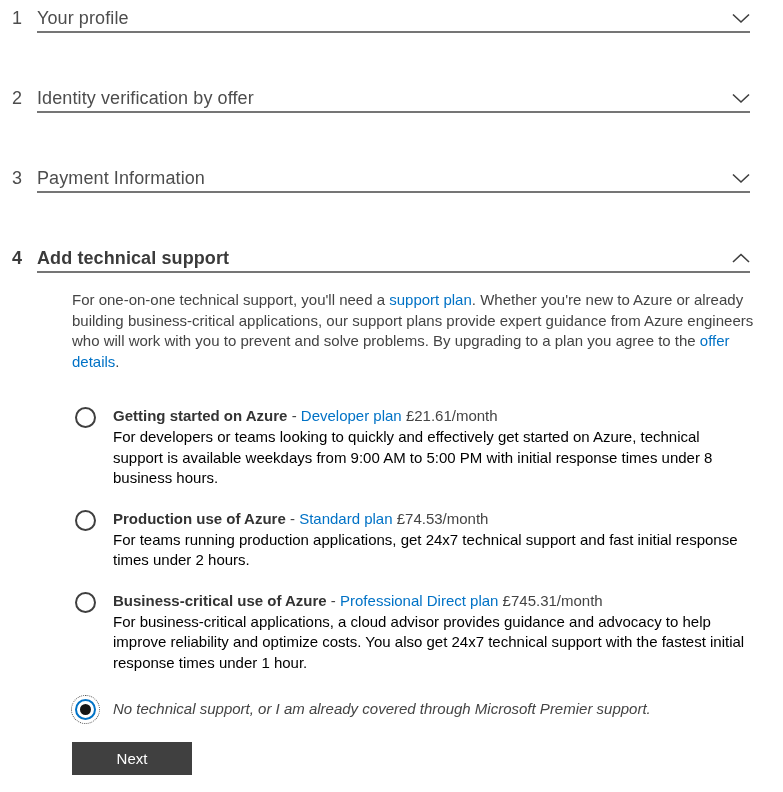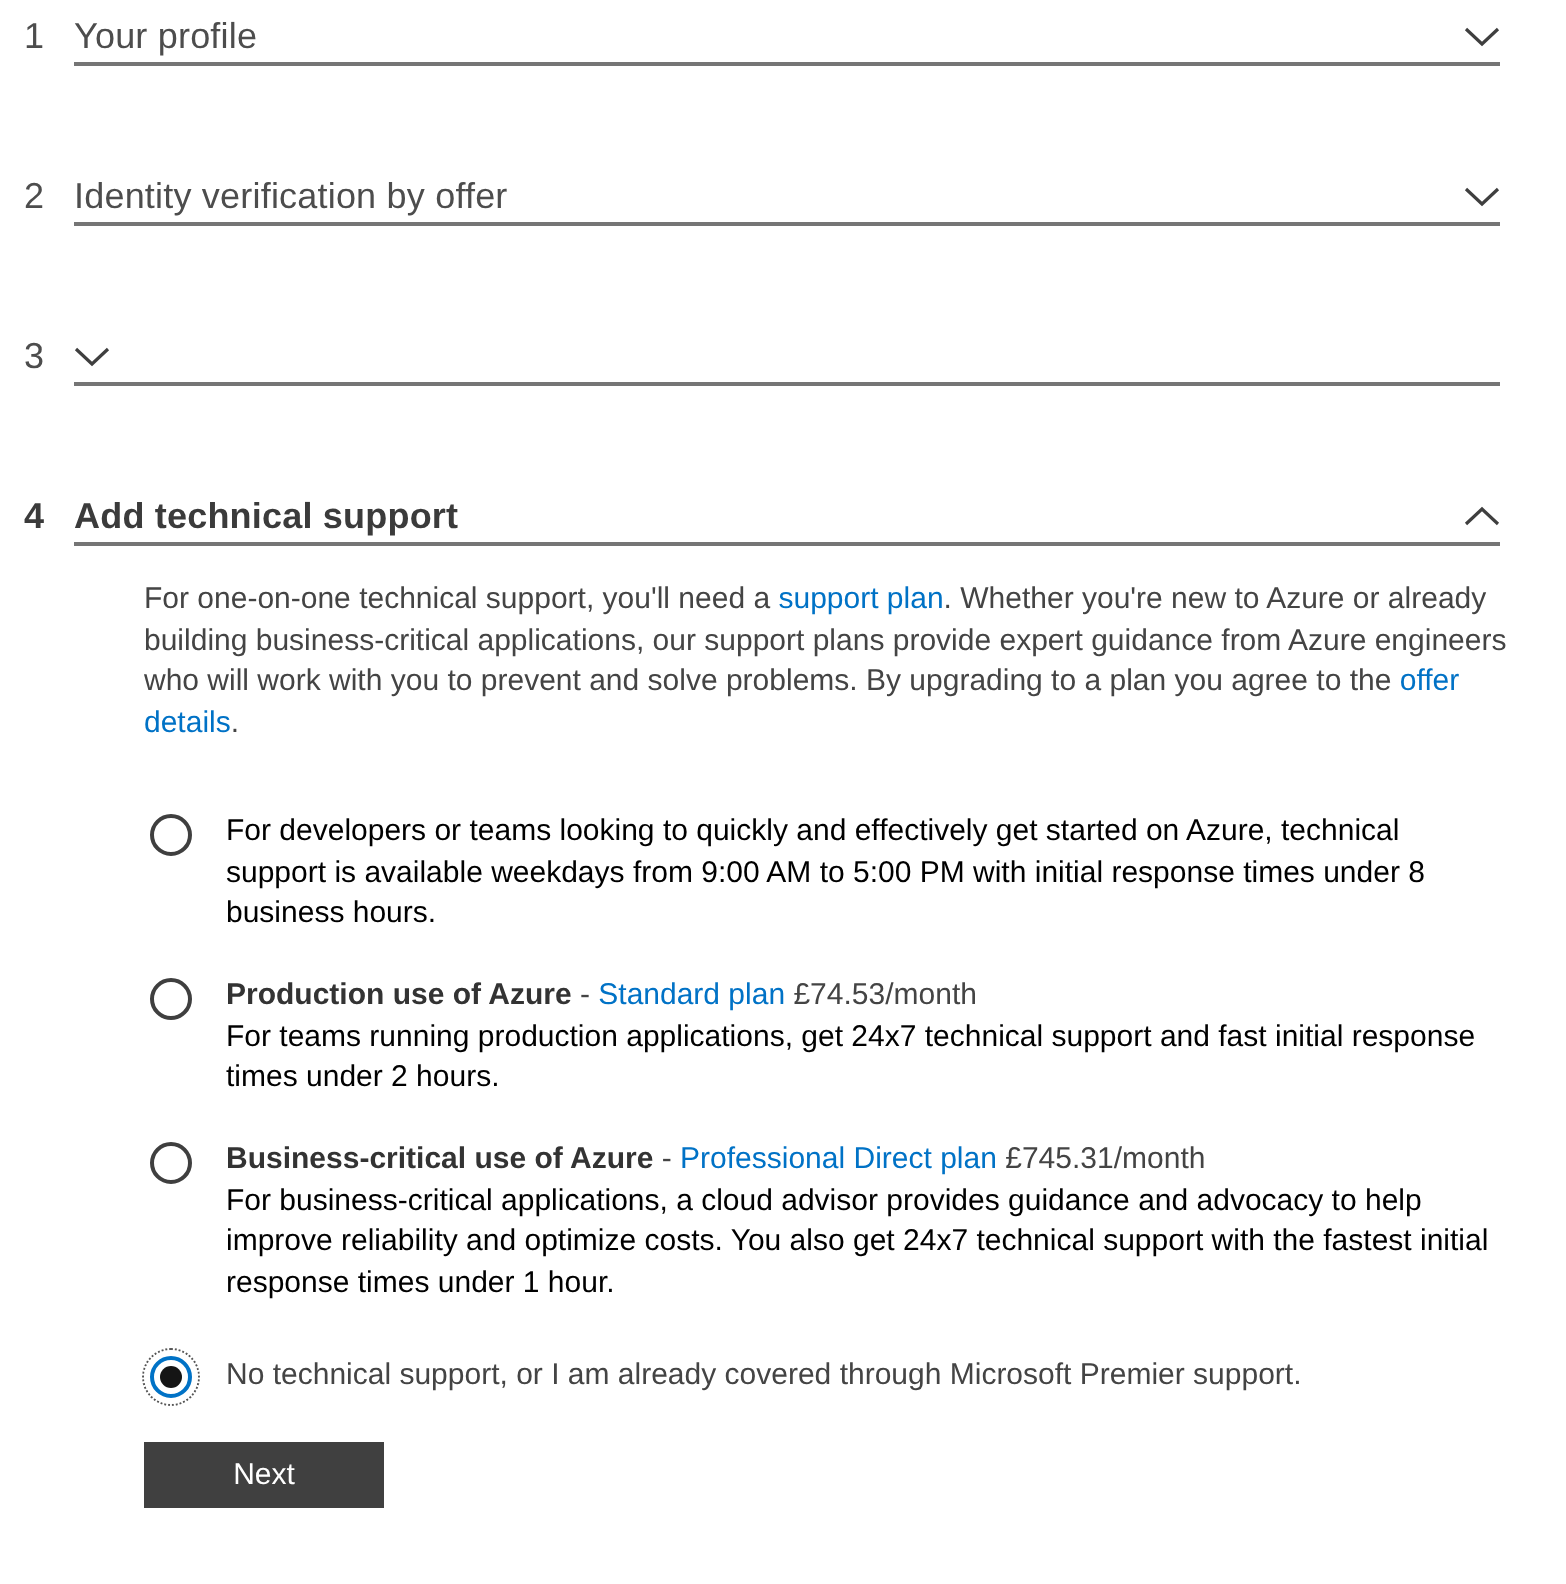--- a/index.html
+++ b/index.html
@@ -64,21 +64,21 @@
     position: absolute;
     left: 3px; top: 3px;
     width: 11px; height: 11px;
     border-radius: 50%;
     background: #151515;
   }
   .plan-text { margin-left: 17px; width: 641px; }
   .plan-label { line-height: 21px; color: #444; }
   .plan-label b { color: #333333; }
   .plan-desc { line-height: 20.5px; color: #000000; margin-top: 1px; }
-  .plan.last { margin-top: 24px; margin-bottom: 0; }
+  .plan.last { margin-top: 24px; margin-bottom: 0; font-style: italic; }
   .plan.last .plan-label { padding-top: 1px; }
 
   .next-btn {
     display: block;
     margin: 22px 0 0 0;
     width: 120px;
     height: 33px;
     background: #404040;
     color: #ffffff;
     border: none;
@@ -114,20 +114,21 @@
             <polyline points="1,1.5 9,9 17,1.5" fill="none" stroke="#3f3f3f" stroke-width="1.6"></polyline>
           </svg>
       </span>
     </div>
     <div class="rule"></div>
   </section>
 
   <section class="acc">
     <div class="acc-header">
       <span class="acc-num">3</span>
+      <span class="acc-title">Payment Information</span>
       <span class="chev">
         <svg width="18" height="11" viewBox="0 0 18 11">
             <polyline points="1,1.5 9,9 17,1.5" fill="none" stroke="#3f3f3f" stroke-width="1.6"></polyline>
           </svg>
       </span>
     </div>
     <div class="rule"></div>
   </section>
 
   <section class="acc expanded">
@@ -142,20 +143,21 @@
     </div>
     <div class="rule"></div>
 
     <div class="content">
 
       <p class="intro"><span>For one-on-one technical support, you'll need a </span><a class="link">support plan</a><span>. Whether you're new to Azure or already building business-critical applications, our support plans provide expert guidance from Azure engineers who will work with you to prevent and solve problems. By upgrading to a plan you agree to the </span><a class="link">offer details</a><span>.</span></p>
 
       <div class="plan">
         <span class="radio"></span>
         <div class="plan-text">
+          <div class="plan-label"><b>Getting started on Azure</b><span> - </span><a class="link">Developer plan</a><span> £21.61/month</span></div>
           <div class="plan-desc">For developers or teams looking to quickly and effectively get started on Azure, technical support is available weekdays from 9:00 AM to 5:00 PM with initial response times under 8 business hours.</div>
         </div>
       </div>
 
       <div class="plan">
         <span class="radio"></span>
         <div class="plan-text">
           <div class="plan-label"><b>Production use of Azure</b><span> - </span><a class="link">Standard plan</a><span> £74.53/month</span></div>
           <div class="plan-desc">For teams running production applications, get 24x7 technical support and fast initial response times under 2 hours.</div>
         </div>

